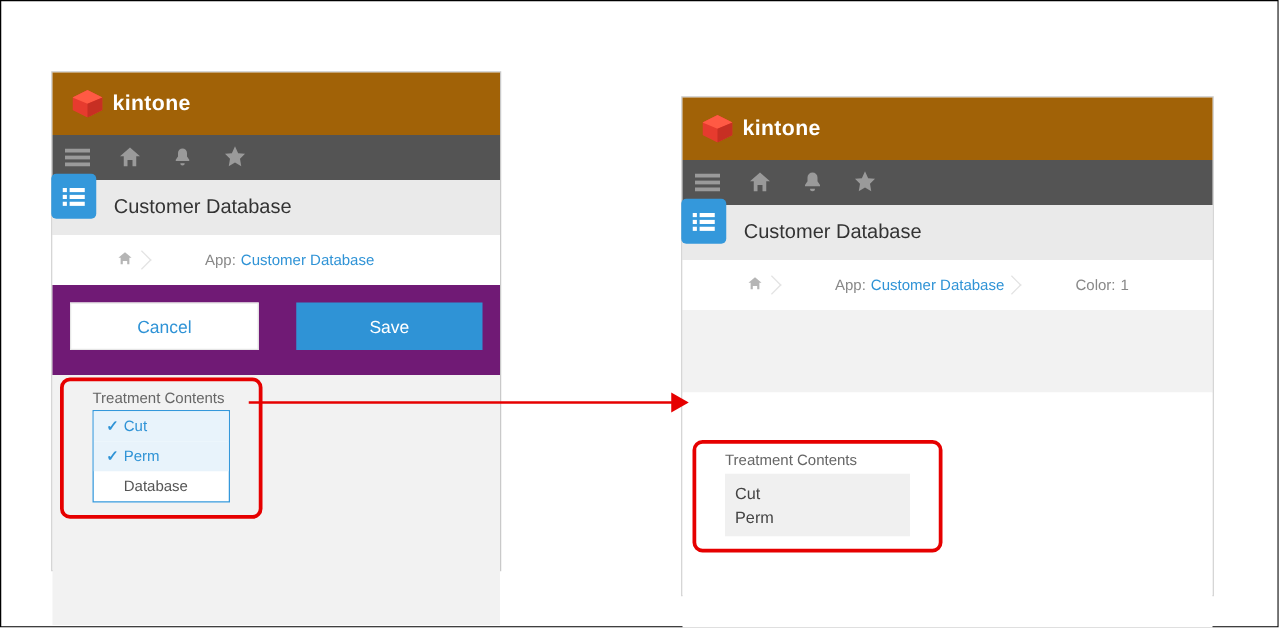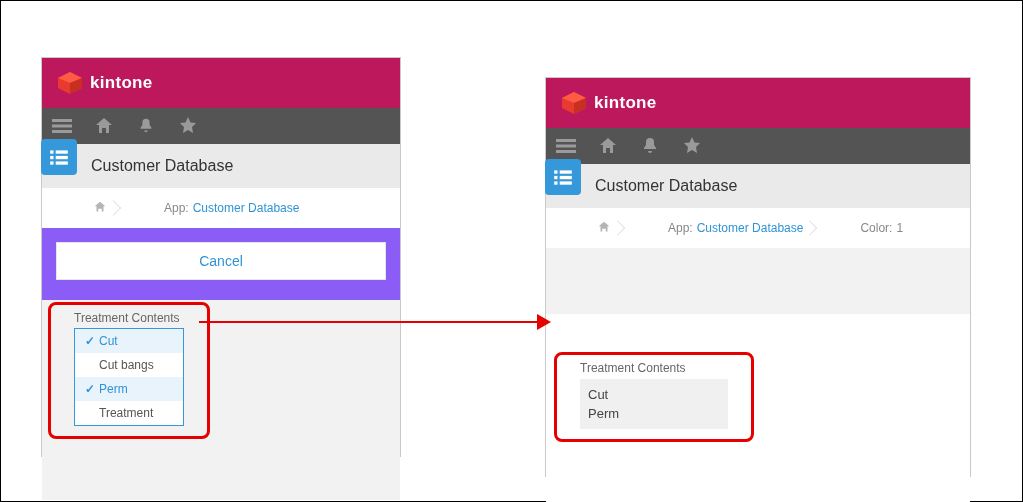--- a/index.html
+++ b/index.html
@@ -2,21 +2,21 @@
 <html><head>
 <meta charset="utf-8">
 <style>
   * { box-sizing: border-box; margin: 0; padding: 0; }
   body { font-family: Arial, Helvetica, sans-serif; font-size: 13px; background: #fff; }
   .outer-frame { border: 1px solid #000; width: 1023px; height: 502px; position: relative; }
   .panel { position: absolute; border: 1px solid #c9c9c9; background: #fff; }
   .panel.left { left: 40px; top: 56px; width: 360px; height: 400px; }
   .panel.right { left: 544px; top: 76px; width: 426px; height: 400px; }
 
-  .kintone-top { background: #be185d; height: 50px; display: flex; align-items: center; padding-left: 16px; }
+  .kintone-top { background: #a16207; height: 50px; display: flex; align-items: center; padding-left: 16px; }
   .logo-wrap { display: flex; align-items: center; gap: 8px; }
   .logo-icon { width: 24px; height: 22px; }
   .logo-text { color: #fff; font-size: 17px; font-weight: 600; letter-spacing: .3px; }
 
   .toolbar { background: #545454; height: 36px; display: flex; align-items: center; padding-left: 10px; gap: 22px; }
   .toolbar .ic { width: 20px; height: 20px; display: flex; align-items: center; justify-content: center; }
   .toolbar svg { fill: #9a9a9a; }
 
   .title-row { background: #eaeaea; height: 44px; display: flex; align-items: center; padding-left: 0; position: relative; }
   .list-icon { width: 36px; height: 36px; background: #3498db; border-radius: 4px; margin-left: -1px; display: flex; align-items: center; justify-content: center; margin-top: -18px; margin-right: 14px; }
@@ -24,21 +24,21 @@
   .app-title { font-size: 16px; color: #333; font-weight: 400; }
 
   .crumb-row { height: 40px; display: flex; align-items: center; padding-left: 6px; gap: 6px; background: #fff; font-size: 12px; }
   .crumb-row .home-ic svg { fill: #b5b5b5; }
   .crumb-lbl { color: #888; }
   .crumb-link { color: #2f93d6; }
   .crumb-seg { display:flex; align-items:flex-start; gap:4px; padding: 0 6px; position:relative;margin-left:39px;}
   .crumb-seg::after{content:""; position:absolute; right:-6px; top:50%; width:10px; height:10px; border-top:1px solid #e3e3e3; border-right:1px solid #e3e3e3; transform: translateY(-50%) rotate(45deg);}
   .crumb-seg.last::after{display:none;}
 
-  .btn-row { background:#8b5cf6; padding: 14px 14px 20px; display:flex; gap: 30px; }
+  .btn-row { background:#701a75; padding: 14px 14px 20px; display:flex; gap: 30px; }
   .btn { height: 38px; flex:1; display:flex; align-items:center; justify-content:center; font-size:14px; cursor:pointer; }
   .btn.cancel { background:#fff; color:#2f93d6; border:1px solid #e6e6e6; }
   .btn.save { background:#2f93d6; color:#fff; }
 
   .highlight-box { border: 3px solid #e60000; border-radius: 8px; padding: 6px 23px 10px; }
   .highlight-left { position:absolute; left:6px; top:244px; width:162px; }
   .field-label { font-size:12px; color:#666; margin-bottom:3px; }
   .options-box { border:1px solid #3498db; background:#fff; }
   .opt { padding:5px 10px; font-size:12px; color:#555; cursor:pointer; display:flex; align-items:center; gap:4px;}
   .opt.sel { background:#e8f3fb; color:#2f93d6; }
@@ -113,41 +113,38 @@
               <path d="M8 2 L14 7 H12 V13 H10 V10 H6 V13 H4 V7 H2 Z"></path>
             </svg></span>
         </span>
       <span class="crumb-seg last">
           <span class="crumb-lbl">App:</span> 
           <span class="crumb-link">Customer Database</span>
         </span>
     </div>
     <div class="btn-row">
       <div class="btn cancel">Cancel</div>
+      <div class="btn save">Save</div>
     </div>
     <div style="background:#f2f2f2; height:200px;"></div>
 
     <div class="highlight-box highlight-left">
       <div class="field-label">Treatment Contents</div>
       <div class="options-box" id="opts-left">
           <div class="opt sel">
             <span class="chk">✓</span>
             <span>Cut</span>
           </div>
-          <div class="opt">
-            <span class="chk">✓</span>
-            <span>Cut bangs</span>
-          </div>
           <div class="opt sel">
             <span class="chk">✓</span>
             <span>Perm</span>
           </div>
           <div class="opt">
             <span class="chk">✓</span>
-            <span>Treatment</span>
+            <span>Database</span>
           </div>
         </div>
     </div>
   </div>
 
   <div class="panel right">
     <div class="kintone-top">
       <div class="logo-wrap">
         <svg class="logo-icon" viewBox="0 0 24 22">
             <polygon points="12,0 24,6 24,16 12,22 0,16 0,6" fill="#e63b2e"></polygon>

